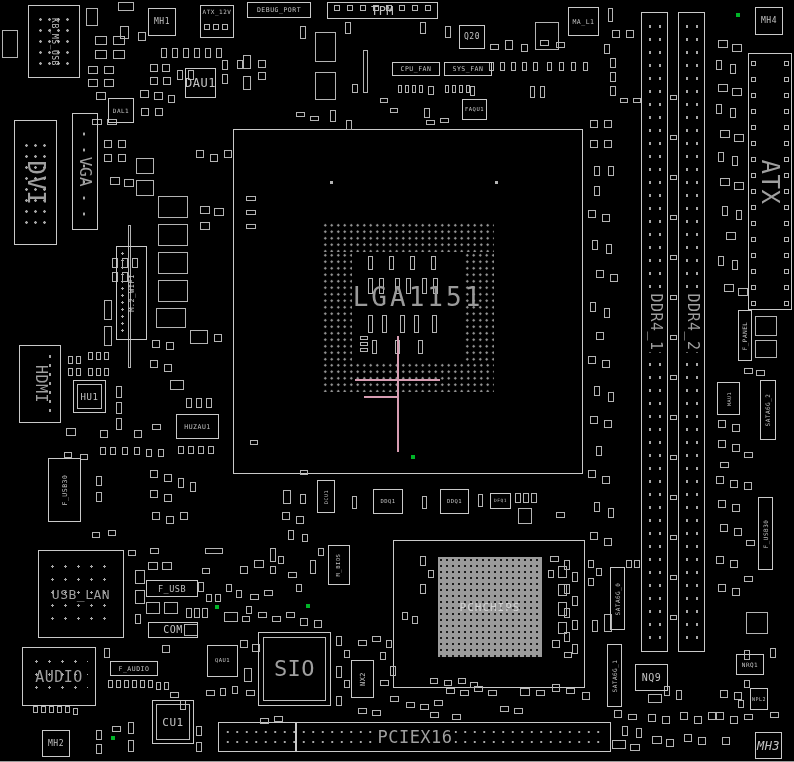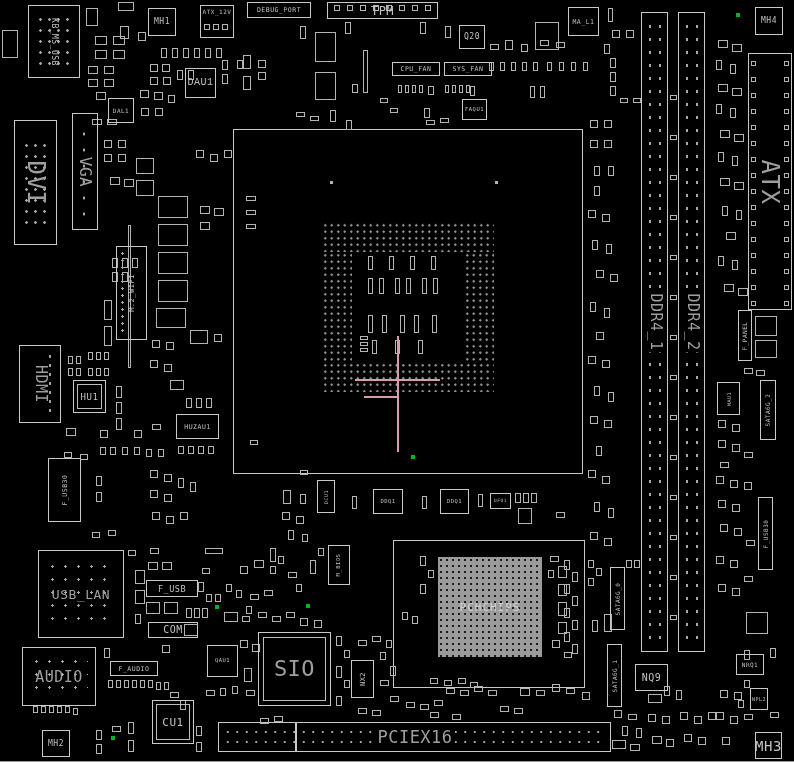--- a/index.html
+++ b/index.html
@@ -57,20 +57,21 @@
     <div class="pt" style="left: 414px; top: 315px; width: 5px; height: 18px; position: absolute;"></div>
     <div class="pt" style="left: 432px; top: 315px; width: 5px; height: 18px; position: absolute;"></div>
     <div class="pt" style="left: 372px; top: 340px; width: 5px; height: 14px; position: absolute;"></div>
     <div class="pt" style="left: 395px; top: 340px; width: 5px; height: 14px; position: absolute;"></div>
     <div class="pt" style="left: 418px; top: 340px; width: 5px; height: 14px; position: absolute;"></div>
     <div class="pt" style="left: 360px; top: 336px; width: 8px; height: 4px; position: absolute;"></div>
     <div class="pt" style="left: 360px; top: 342px; width: 8px; height: 4px; position: absolute;"></div>
     <div class="pt" style="left: 360px; top: 348px; width: 8px; height: 4px; position: absolute;"></div>
     <div style="left: 330px; top: 181px; width: 3px; height: 3px; position: absolute; background: rgb(180, 180, 180);"></div>
     <div style="left: 495px; top: 181px; width: 3px; height: 3px; position: absolute; background: rgb(180, 180, 180);"></div>
+    <div class="lbl big" style="font-size: 26px; left: 418px; top: 297px; transform: translate(-50%, -50%); color: rgb(154, 154, 154); letter-spacing: 3px; z-index: 3;">LGA1151</div>
     <div class="bx" style="left: 393px; top: 540px; width: 192px; height: 148px; position: absolute;"></div>
     <div class="bga" style="left: 438px; top: 557px; width: 104px; height: 100px; position: absolute;"></div>
     <div class="lbl big" style="font-size: 11px; left: 490px; top: 607px; transform: translate(-50%, -50%); color: rgba(225, 225, 225, 0.8); letter-spacing: 1px; z-index: 3;">PCHCHIPS</div>
     <div class="pt" style="left: 2px; top: 30px; width: 16px; height: 28px; position: absolute;"></div>
     <div class="pt" style="left: 86px; top: 8px; width: 12px; height: 18px; position: absolute;"></div>
     <div class="pt" style="left: 118px; top: 2px; width: 16px; height: 9px; position: absolute;"></div>
     <div class="pt" style="left: 95px; top: 36px; width: 12px; height: 9px; position: absolute;"></div>
     <div class="pt" style="left: 113px; top: 36px; width: 12px; height: 9px; position: absolute;"></div>
     <div class="pt" style="left: 95px; top: 50px; width: 12px; height: 9px; position: absolute;"></div>
     <div class="pt" style="left: 113px; top: 50px; width: 12px; height: 9px; position: absolute;"></div>
@@ -540,21 +541,21 @@
     <div class="lbl" style="font-size: 6.5px; left: 416px; top: 69px; transform: translate(-50%, -50%);">CPU_FAN</div>
     <div class="bx" style="left: 444px; top: 62px; width: 48px; height: 14px; position: absolute;"></div>
     <div class="lbl" style="font-size: 6.5px; left: 468px; top: 69px; transform: translate(-50%, -50%);">SYS_FAN</div>
     <div class="bx" style="left: 462px; top: 99px; width: 25px; height: 21px; position: absolute;"></div>
     <div class="lbl" style="font-size: 5.5px; left: 474.5px; top: 109.5px; transform: translate(-50%, -50%);">FAQU1</div>
     <div class="bx" style="left: 568px; top: 7px; width: 31px; height: 29px; position: absolute;"></div>
     <div class="lbl" style="font-size: 6.5px; left: 583.5px; top: 21.5px; transform: translate(-50%, -50%);">MA_L1</div>
     <div class="bx" style="left: 755px; top: 7px; width: 28px; height: 28px; position: absolute;"></div>
     <div class="lbl" style="font-size: 8px; left: 769px; top: 21px; transform: translate(-50%, -50%);">MH4</div>
     <div class="bx" style="left: 185px; top: 68px; width: 31px; height: 30px; position: absolute;"></div>
-    <div class="lbl" style="font-size: 10px; left: 200.5px; top: 83px; transform: translate(-50%, -50%); font-family: Liberation Mono, monospace;">DAU1</div>
+    <div class="lbl" style="font-size: 12px; left: 200.5px; top: 83px; transform: translate(-50%, -50%);">DAU1</div>
     <div class="bx" style="left: 108px; top: 98px; width: 26px; height: 25px; position: absolute;"></div>
     <div class="lbl" style="font-size: 6px; left: 121px; top: 110.5px; transform: translate(-50%, -50%);">DAL1</div>
     <div class="bx" style="left: 14px; top: 120px; width: 43px; height: 125px; position: absolute;"></div>
     <div class="dots" style="left: 22px; top: 140px; width: 28px; height: 92px; position: absolute; background-size: 9px 11px;"></div>
     <div class="lbl big" style="font-size: 24px; left: 35.5px; top: 182.5px; transform: translate(-50%, -50%) rotate(90deg);">DVI</div>
     <div class="bx" style="left: 72px; top: 113px; width: 26px; height: 117px; position: absolute;"></div>
     <div class="dots" style="left: 78px; top: 126px; width: 14px; height: 94px; position: absolute; background-size: 12px 16px;"></div>
     <div class="lbl big" style="font-size: 16px; left: 85px; top: 171.5px; transform: translate(-50%, -50%) rotate(90deg);">VGA</div>
     <div class="bx" style="left: 116px; top: 246px; width: 31px; height: 94px; position: absolute;"></div>
     <div class="dots" style="left: 119px; top: 250px; width: 8px; height: 86px; position: absolute; background-size: 7px 7px;"></div>
@@ -615,21 +616,21 @@
     <div class="lbl" style="font-size: 6px; left: 617.5px; top: 598.5px; transform: translate(-50%, -50%) rotate(-90deg);">SATA6G_0</div>
     <div class="bx" style="left: 607px; top: 644px; width: 15px; height: 63px; position: absolute;"></div>
     <div class="lbl" style="font-size: 6px; left: 614.5px; top: 675.5px; transform: translate(-50%, -50%) rotate(-90deg);">SATA6G_1</div>
     <div class="bx" style="left: 635px; top: 664px; width: 33px; height: 27px; position: absolute;"></div>
     <div class="lbl" style="font-size: 10px; left: 651.5px; top: 677.5px; transform: translate(-50%, -50%);">NQ9</div>
     <div class="bx" style="left: 736px; top: 654px; width: 28px; height: 21px; position: absolute;"></div>
     <div class="lbl" style="font-size: 6px; left: 750px; top: 664.5px; transform: translate(-50%, -50%);">NRQ1</div>
     <div class="bx" style="left: 750px; top: 688px; width: 18px; height: 22px; position: absolute;"></div>
     <div class="lbl" style="font-size: 5px; left: 759px; top: 699px; transform: translate(-50%, -50%);">NPL2</div>
     <div class="bx" style="left: 755px; top: 732px; width: 27px; height: 27px; position: absolute;"></div>
-    <div class="lbl" style="font-size: 14px; left: 768.5px; top: 745.5px; transform: translate(-50%, -50%);">MH3</div>
+    <div class="lbl" style="font-size: 12px; left: 768.5px; top: 745.5px; transform: translate(-50%, -50%); font-style: italic;">MH3</div>
     <div class="bx" style="left: 748px; top: 53px; width: 44px; height: 257px; position: absolute;"></div>
     <div class="pt" style="left: 751px; top: 61px; width: 5px; height: 5px; position: absolute;"></div>
     <div class="pt" style="left: 784px; top: 61px; width: 5px; height: 5px; position: absolute;"></div>
     <div class="pt" style="left: 751px; top: 77px; width: 5px; height: 5px; position: absolute;"></div>
     <div class="pt" style="left: 784px; top: 77px; width: 5px; height: 5px; position: absolute;"></div>
     <div class="pt" style="left: 751px; top: 93px; width: 5px; height: 5px; position: absolute;"></div>
     <div class="pt" style="left: 784px; top: 93px; width: 5px; height: 5px; position: absolute;"></div>
     <div class="pt" style="left: 751px; top: 109px; width: 5px; height: 5px; position: absolute;"></div>
     <div class="pt" style="left: 784px; top: 109px; width: 5px; height: 5px; position: absolute;"></div>
     <div class="pt" style="left: 751px; top: 125px; width: 5px; height: 5px; position: absolute;"></div>

